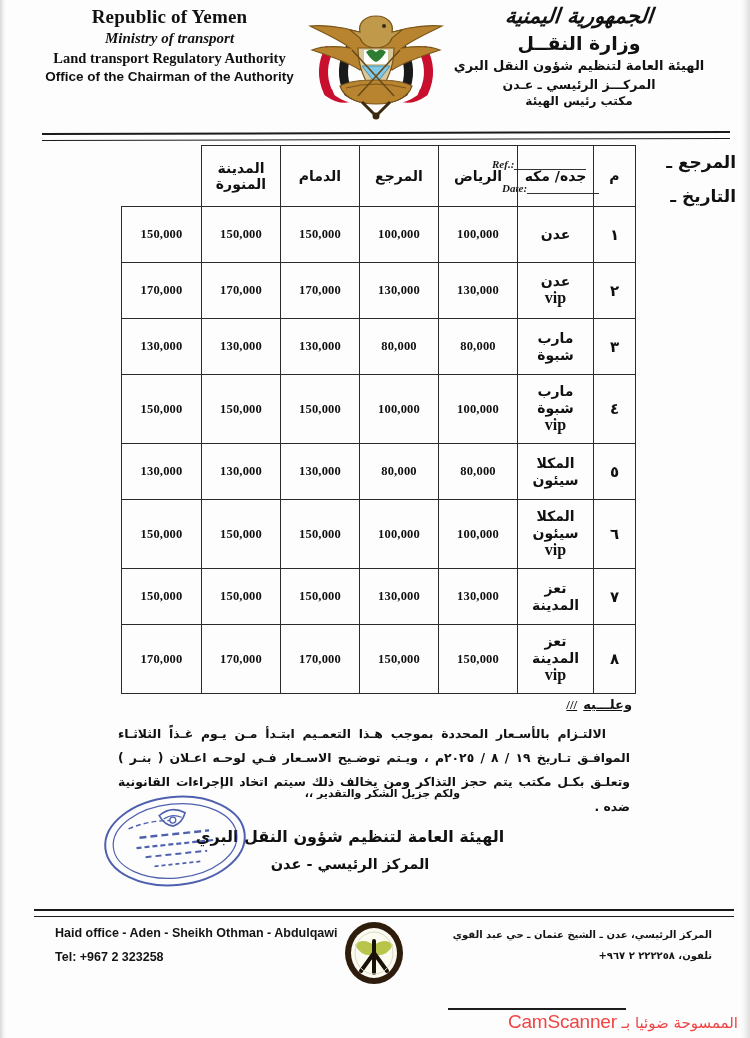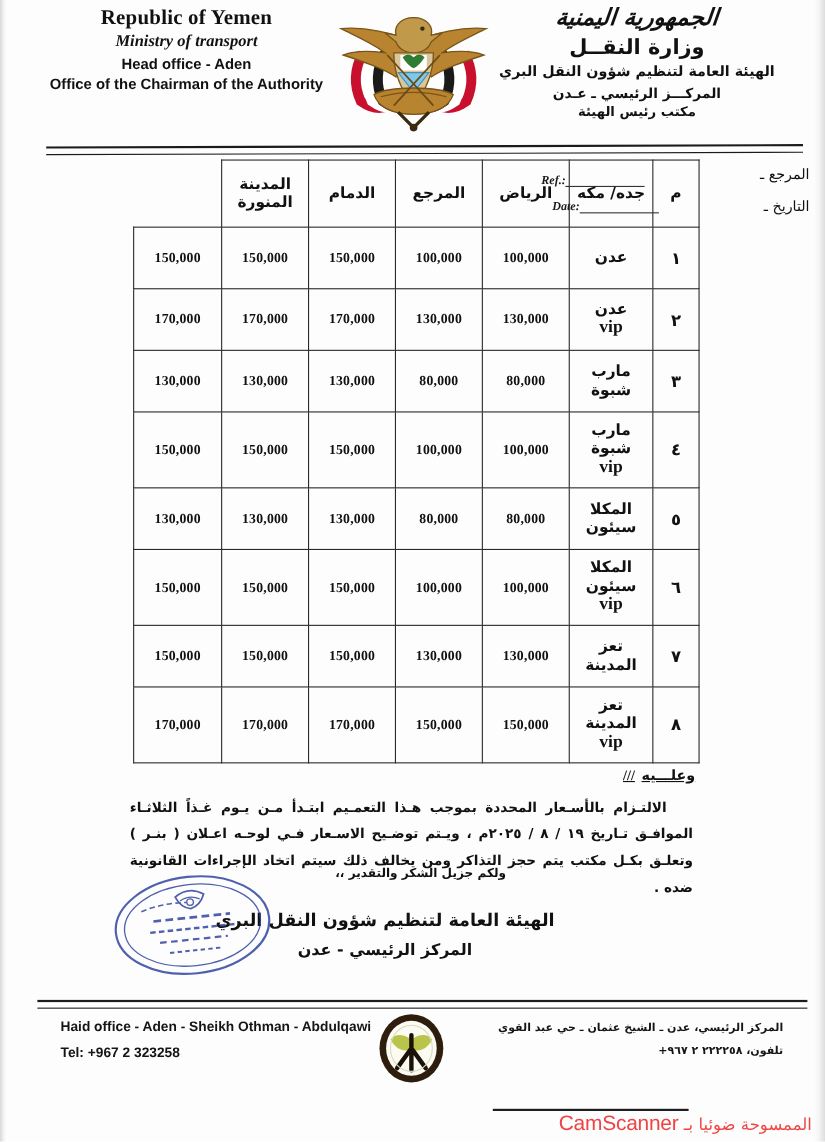--- a/index.html
+++ b/index.html
@@ -136,22 +136,22 @@
     transform: rotate(-0.18deg);
   }
 
   
   .margin-meta {
     position: absolute;
     right: 14px; top: 152px;
     width: 120px;
     direction: rtl;
     font-family: "DejaVu Sans", sans-serif;
-    font-size: 13px;
-    font-weight: normal;
+    font-size: 17px;
+    font-weight: bold;
   }
   .margin-meta div { margin-bottom: 14px; }
 
   .inline-ref {
     position: absolute;
     font-family: "Liberation Serif", serif;
     font-style: italic;
     font-weight: bold;
     font-size: 11px;
     color: #1a1a1a;
@@ -348,21 +348,21 @@
 </head>
 <body>
 
 <div id="page">
 
   <div class="header">
 
     <div class="hdr-left">
       <div class="l1">Republic of Yemen</div>
       <div class="l2">Ministry of transport</div>
-      <div class="l4">Head office - Aden</div>
+      <div class="l3">Land transport Regulatory Authority</div>
       <div class="l5">Office of the Chairman of the Authority</div>
     </div>
 
     <div class="emblem">
       <svg viewBox="0 0 160 120" width="160" height="120" aria-hidden="true">
 
         <path d="M34 44 q-12 22 -2 44 q14 10 26 4" fill="none" stroke="#c8102e" stroke-width="9"></path>
         <path d="M44 44 q-12 22 -2 44 q14 10 26 4" fill="none" stroke="#ffffff" stroke-width="9"></path>
         <path d="M54 44 q-12 22 -2 44 q14 10 26 4" fill="none" stroke="#1a1a1a" stroke-width="9"></path>
         <path d="M126 44 q12 22 2 44 q-14 10 -26 4" fill="none" stroke="#c8102e" stroke-width="9"></path>

